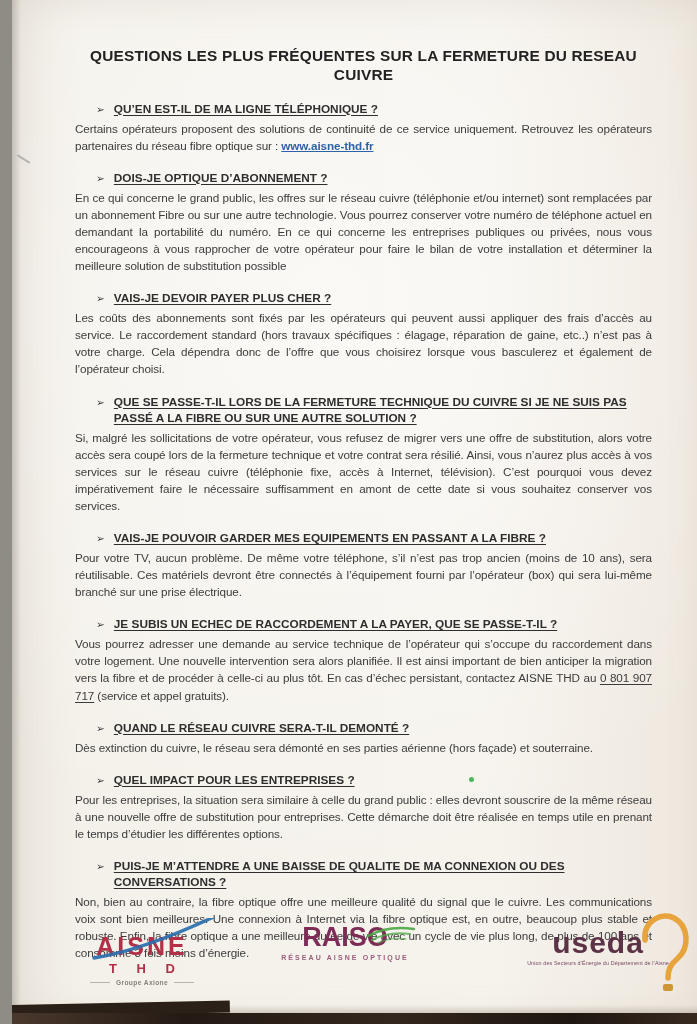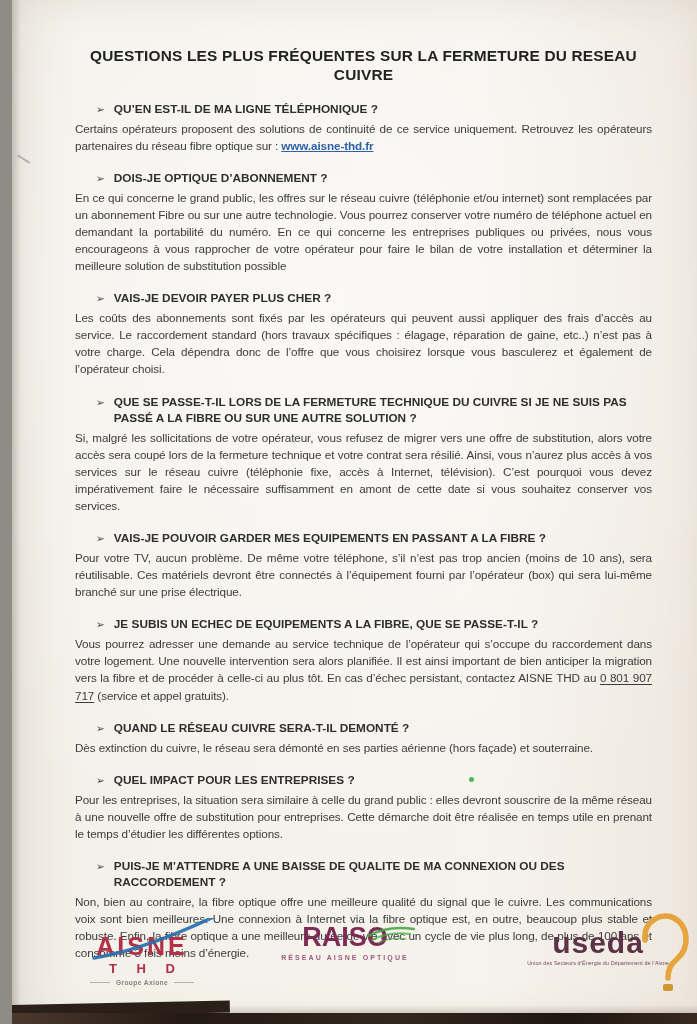--- a/index.html
+++ b/index.html
@@ -20,21 +20,21 @@
   }
   .paper::before{content:"";position:absolute;left:0;top:0;bottom:0;width:9px;
     background:linear-gradient(to right,rgba(150,147,140,.45),rgba(150,147,140,0));}
   .content{position:absolute;left:0;top:0;width:697px;padding:46px 57px 0 63px;box-sizing:border-box;}
   h1.title{font-size:15.4px;font-weight:700;letter-spacing:.2px;color:#222;
     text-align:center;margin:0 0 13px 0;line-height:1.25;}
   .faq-item{margin:0;}
   .faq-q{display:flex;gap:9px;align-items:flex-start;margin:16px 0 3px 21px;
     font-size:11.8px;font-weight:700;color:var(--heading-ink);line-height:16px;}
   .faq-q .bullet{flex:0 0 auto;font-size:10.5px;line-height:16px;color:#3a3a3a;}
-  .faq-q .qtext{text-underline-offset:2px;text-decoration-thickness:1px;}
+  .faq-q .qtext{text-decoration:underline;text-underline-offset:2px;text-decoration-thickness:1px;}
   .faq-a{margin:0;font-size:11.7px;line-height:17.1px;letter-spacing:-.1px;
     text-align:justify;color:var(--body-ink);}
   .faq-a a.link{color:var(--link-blue);font-weight:700;text-decoration:underline;cursor:pointer;}
   .faq-a .u{text-decoration:underline;text-underline-offset:2px;}
   
   .logos{position:absolute;left:0;bottom:14px;width:100%;height:88px;}
   .logo{position:absolute;}
   .aisne{left:64px;top:12px;width:132px;text-align:center;}
   .aisne-word{position:relative;display:inline-block;font-weight:800;font-size:25px;
     letter-spacing:3px;color:var(--aisne-red);line-height:1;}
@@ -110,21 +110,21 @@
     <h2 class="faq-q">
       <span class="bullet">➢</span>
       <span class="qtext">VAIS-JE POUVOIR GARDER MES EQUIPEMENTS EN PASSANT A LA FIBRE ?</span>
     </h2>
     <p class="faq-a">Pour votre TV, aucun problème. De même votre téléphone, s’il n’est pas trop ancien (moins de 10 ans), sera réutilisable. Ces matériels devront être connectés à l’équipement fourni par l’opérateur (box) qui sera lui-même branché sur une prise électrique.</p>
   </section>
 
   <section class="faq-item">
     <h2 class="faq-q">
       <span class="bullet">➢</span>
-      <span class="qtext">JE SUBIS UN ECHEC DE EQUIPEMENTS A LA FIBRE, QUE SE PASSE-T-IL ?</span>
+      <span class="qtext">JE SUBIS UN ECHEC DE RACCORDEMENT A LA PAYER, QUE SE PASSE-T-IL ?</span>
     </h2>
     <p class="faq-a">Vous pourrez adresser une demande au service technique de l’opérateur qui s’occupe du raccordement dans votre logement. Une nouvelle intervention sera alors planifiée. Il est ainsi important de bien anticiper la migration vers la fibre et de procéder à celle-ci au plus tôt. En cas d’échec persistant, contactez AISNE THD au <span class="u">0 801 907 717</span> (service et appel gratuits).</p>
   </section>
 
   <section class="faq-item">
     <h2 class="faq-q">
       <span class="bullet">➢</span>
       <span class="qtext">QUAND LE RÉSEAU CUIVRE SERA-T-IL DEMONTÉ ?</span>
     </h2>
     <p class="faq-a">Dès extinction du cuivre, le réseau sera démonté en ses parties aérienne (hors façade) et souterraine.</p>
@@ -134,21 +134,21 @@
     <h2 class="faq-q">
       <span class="bullet">➢</span>
       <span class="qtext">QUEL IMPACT POUR LES ENTREPRISES ?</span>
     </h2>
     <p class="faq-a">Pour les entreprises, la situation sera similaire à celle du grand public : elles devront souscrire de la même réseau à une nouvelle offre de substitution pour entreprises. Cette démarche doit être réalisée en temps utile en prenant le temps d’étudier les différentes options.</p>
   </section>
 
   <section class="faq-item">
     <h2 class="faq-q">
       <span class="bullet">➢</span>
-      <span class="qtext">PUIS-JE M’ATTENDRE A UNE BAISSE DE QUALITE DE MA CONNEXION OU DES RACCORDEMENT ?</span>
+      <span class="qtext">PUIS-JE M’ATTENDRE A UNE BAISSE DE QUALITE DE MA CONNEXION OU DES CONVERSATIONS ?</span>
     </h2>
     <p class="faq-a">Non, bien au contraire, la fibre optique offre une meilleure qualité du signal que le cuivre. Les communications voix sont bien meilleures. Une connexion à Internet via la fibre optique est, en outre, beaucoup plus stable et robuste. Enfin, la fibre optique a une meilleure durée de vie avec un cycle de vie plus long, de plus de 100 ans et consomme 3 fois moins d’énergie.</p>
   </section>
 </div>
   </div>
 
   <div class="logos">
 
     <div class="logo aisne">
       <span class="aisne-word">

